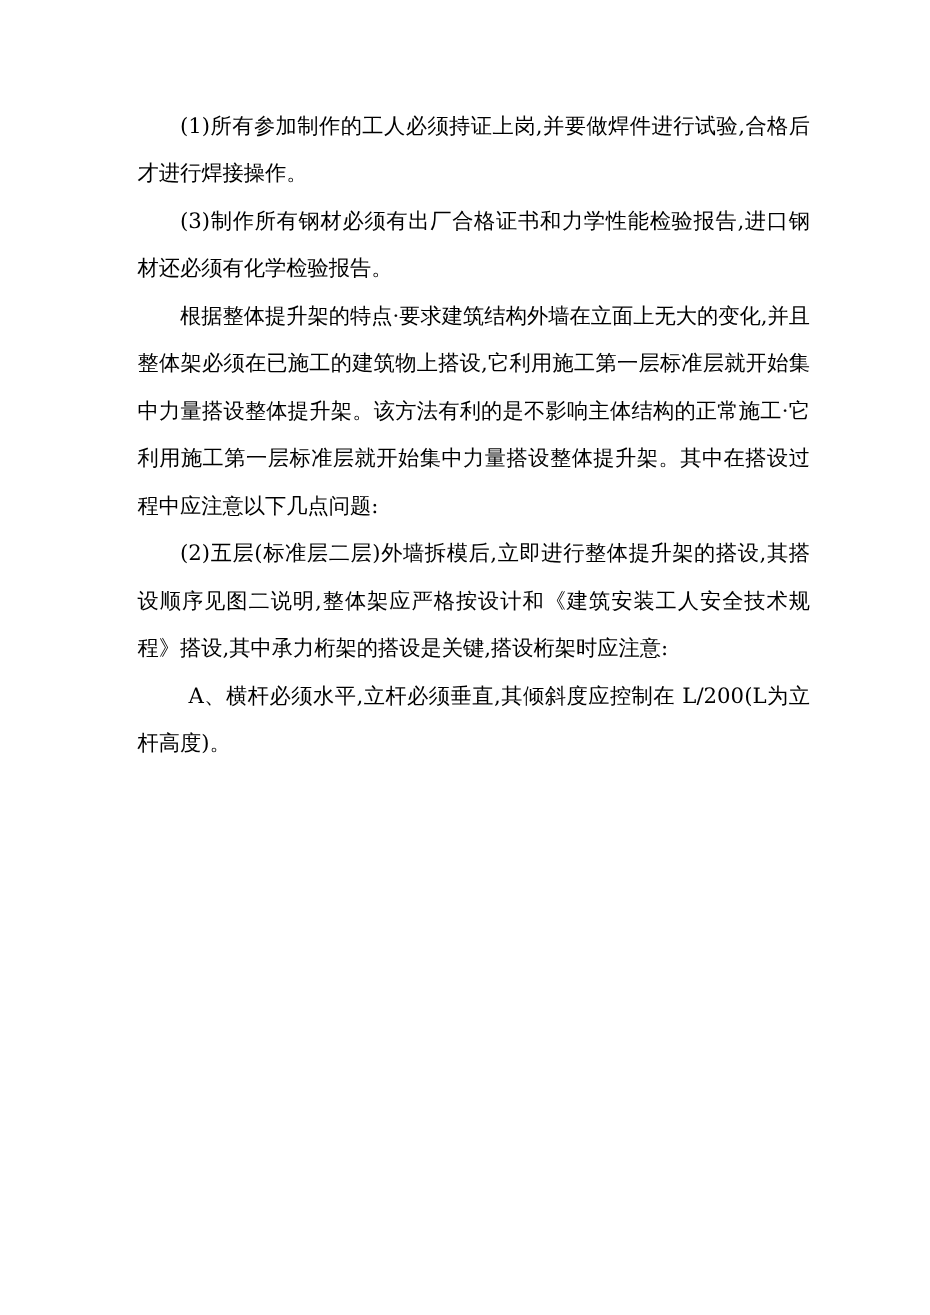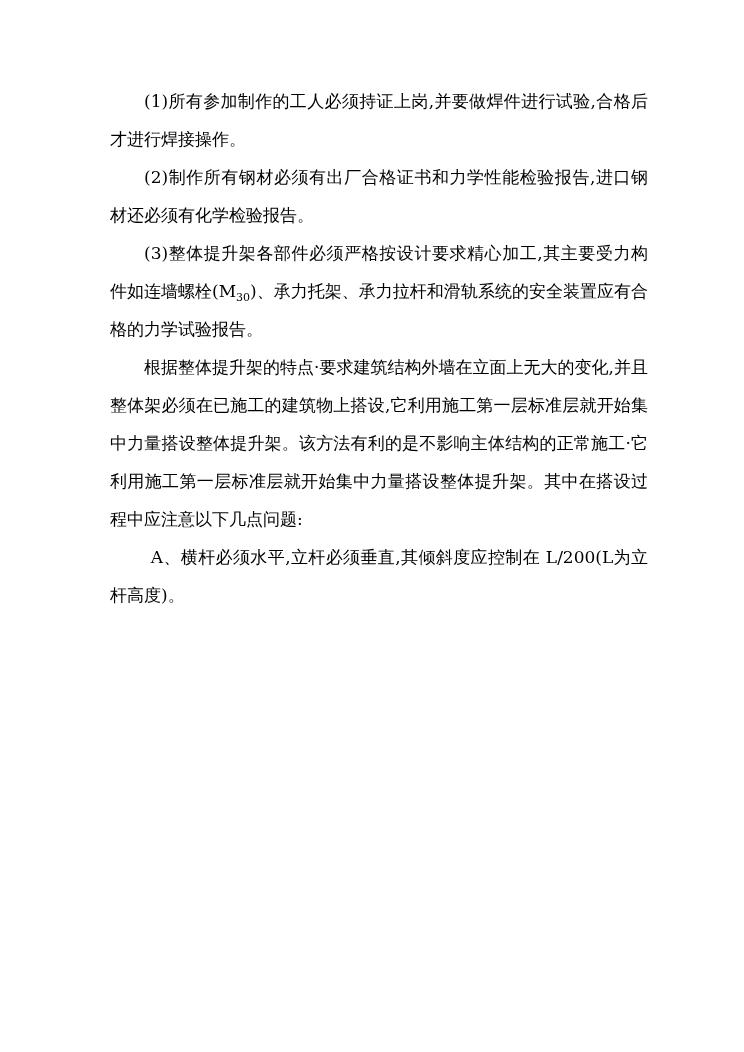--- a/index.html
+++ b/index.html
@@ -39,18 +39,18 @@
     font-size: 11px;
     line-height: 0;
   }
 </style>
 </head>
 <body>
 
 <div class="page">
   <div class="doc-body">
       <div class="para" style="text-indent: 2em;"><span>(1)所有参加制作的工人必须持证上岗,并要做焊件进行试验,合格后才进行焊接操作。</span></div>
-      <div class="para" style="text-indent: 2em;"><span>(2)制作所有钢材必须有出厂合格证书和力学性能检验报告,进口钢材还必须有化学检验报告。</span></div>
-      <div class="para" style="text-indent: 2em;"><span>(3)整体提升架各部件必须严格按设计要求精心加工,其主要受力构件如连墙螺栓(M</span><sub>30</sub><span>)、承力托架、承力拉杆和滑轨系统的安全装置应有合格的力学试验报告。</span></div>
+      <div class="para" style="text-indent: 2em;"><span>(3)制作所有钢材必须有出厂合格证书和力学性能检验报告,进口钢材还必须有化学检验报告。</span></div>
       <div class="para" style="text-indent: 2em;"><span>根据整体提升架的特点·要求建筑结构外墙在立面上无大的变化,并且整体架必须在已施工的建筑物上搭设,它利用施工第一层标准层就开始集中力量搭设整体提升架。该方法有利的是不影响主体结构的正常施工·它利用施工第一层标准层就开始集中力量搭设整体提升架。其中在搭设过程中应注意以下几点问题:</span></div>
+      <div class="para" style="text-indent: 2em;"><span>(2)五层(标准层二层)外墙拆模后,立即进行整体提升架的搭设,其搭设顺序见图二说明,整体架应严格按设计和《建筑安装工人安全技术规程》搭设,其中承力桁架的搭设是关键,搭设桁架时应注意:</span></div>
       <div class="para" style="text-indent: 2.4em;"><span>A、横杆必须水平,立杆必须垂直,其倾斜度应控制在 L/200(L为立杆高度)。</span></div>
     </div>
 </div>
 
 </body></html>

